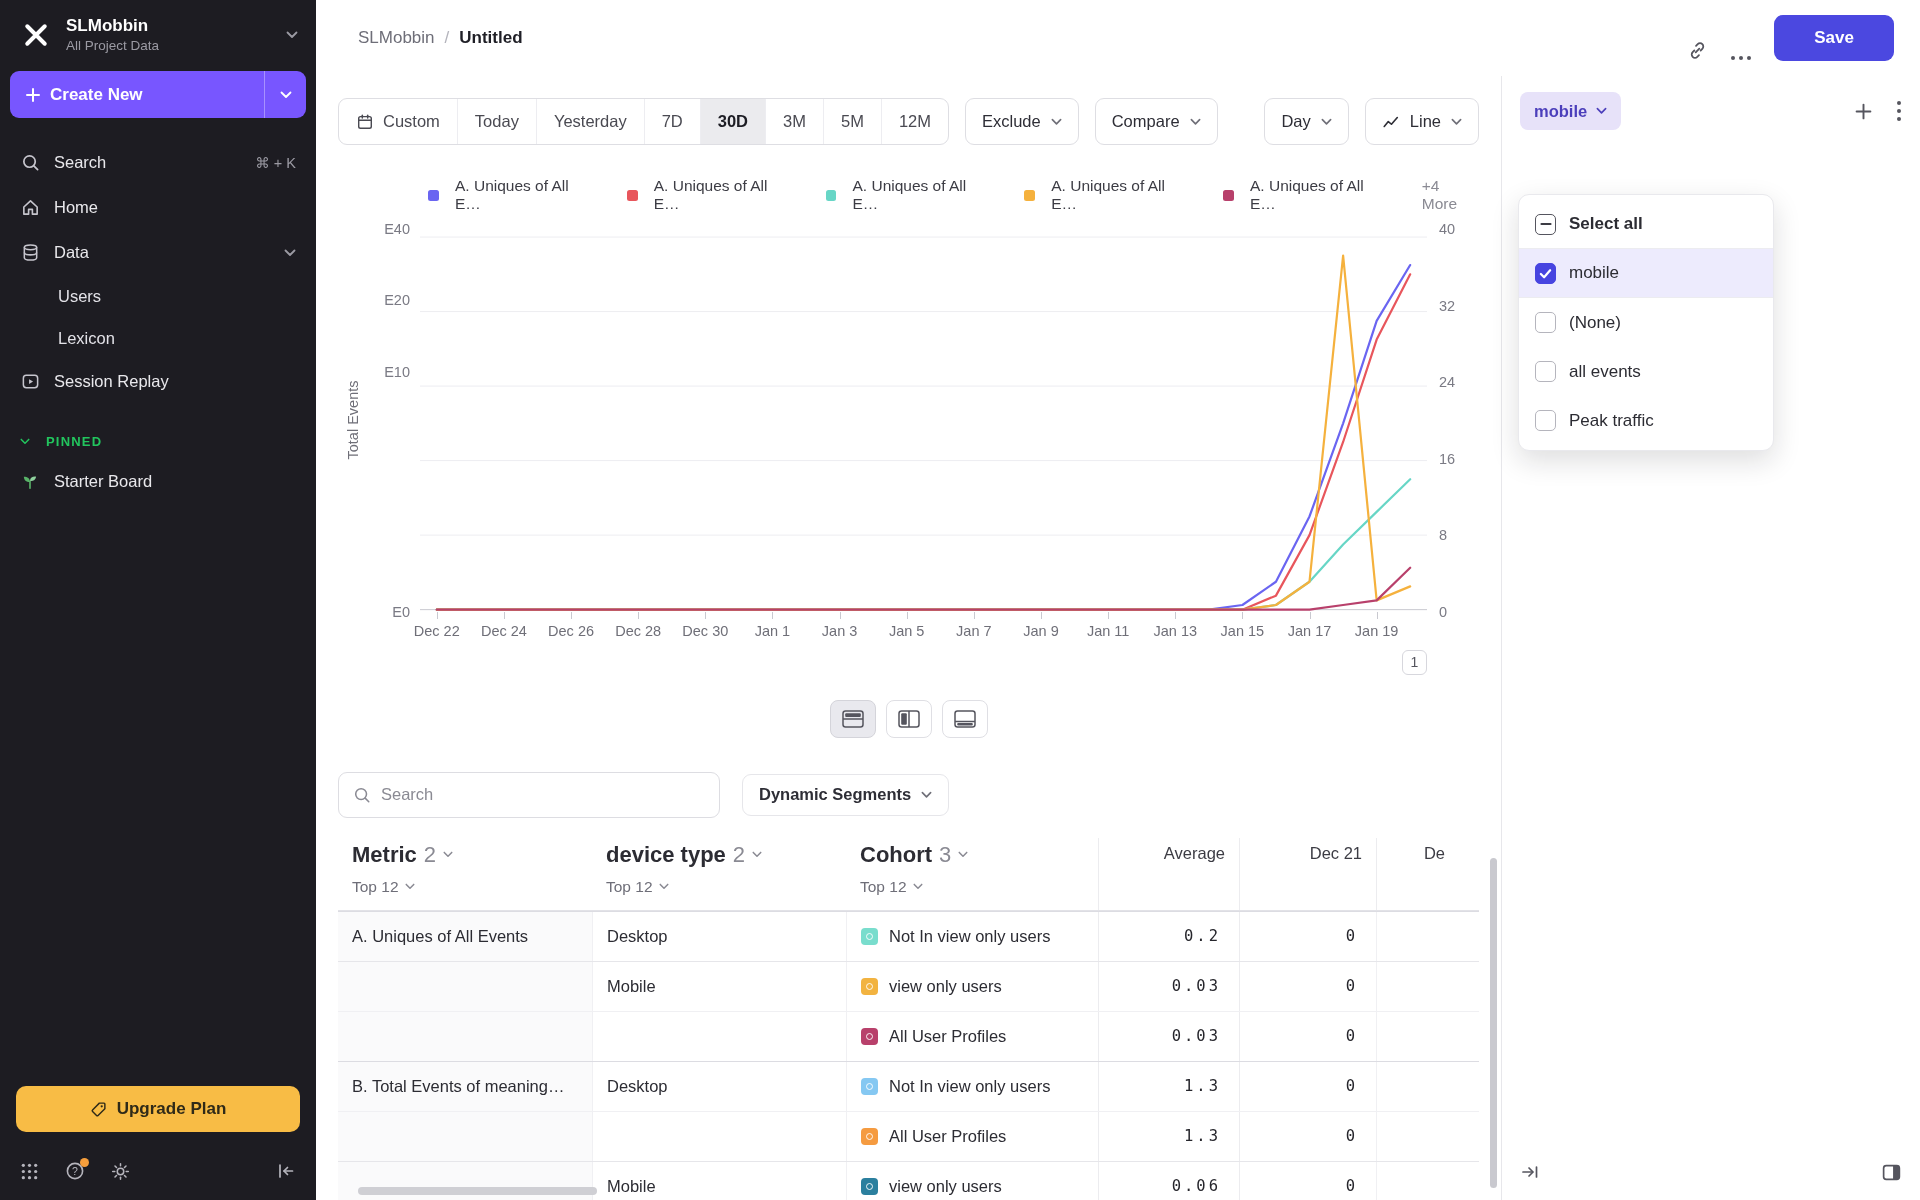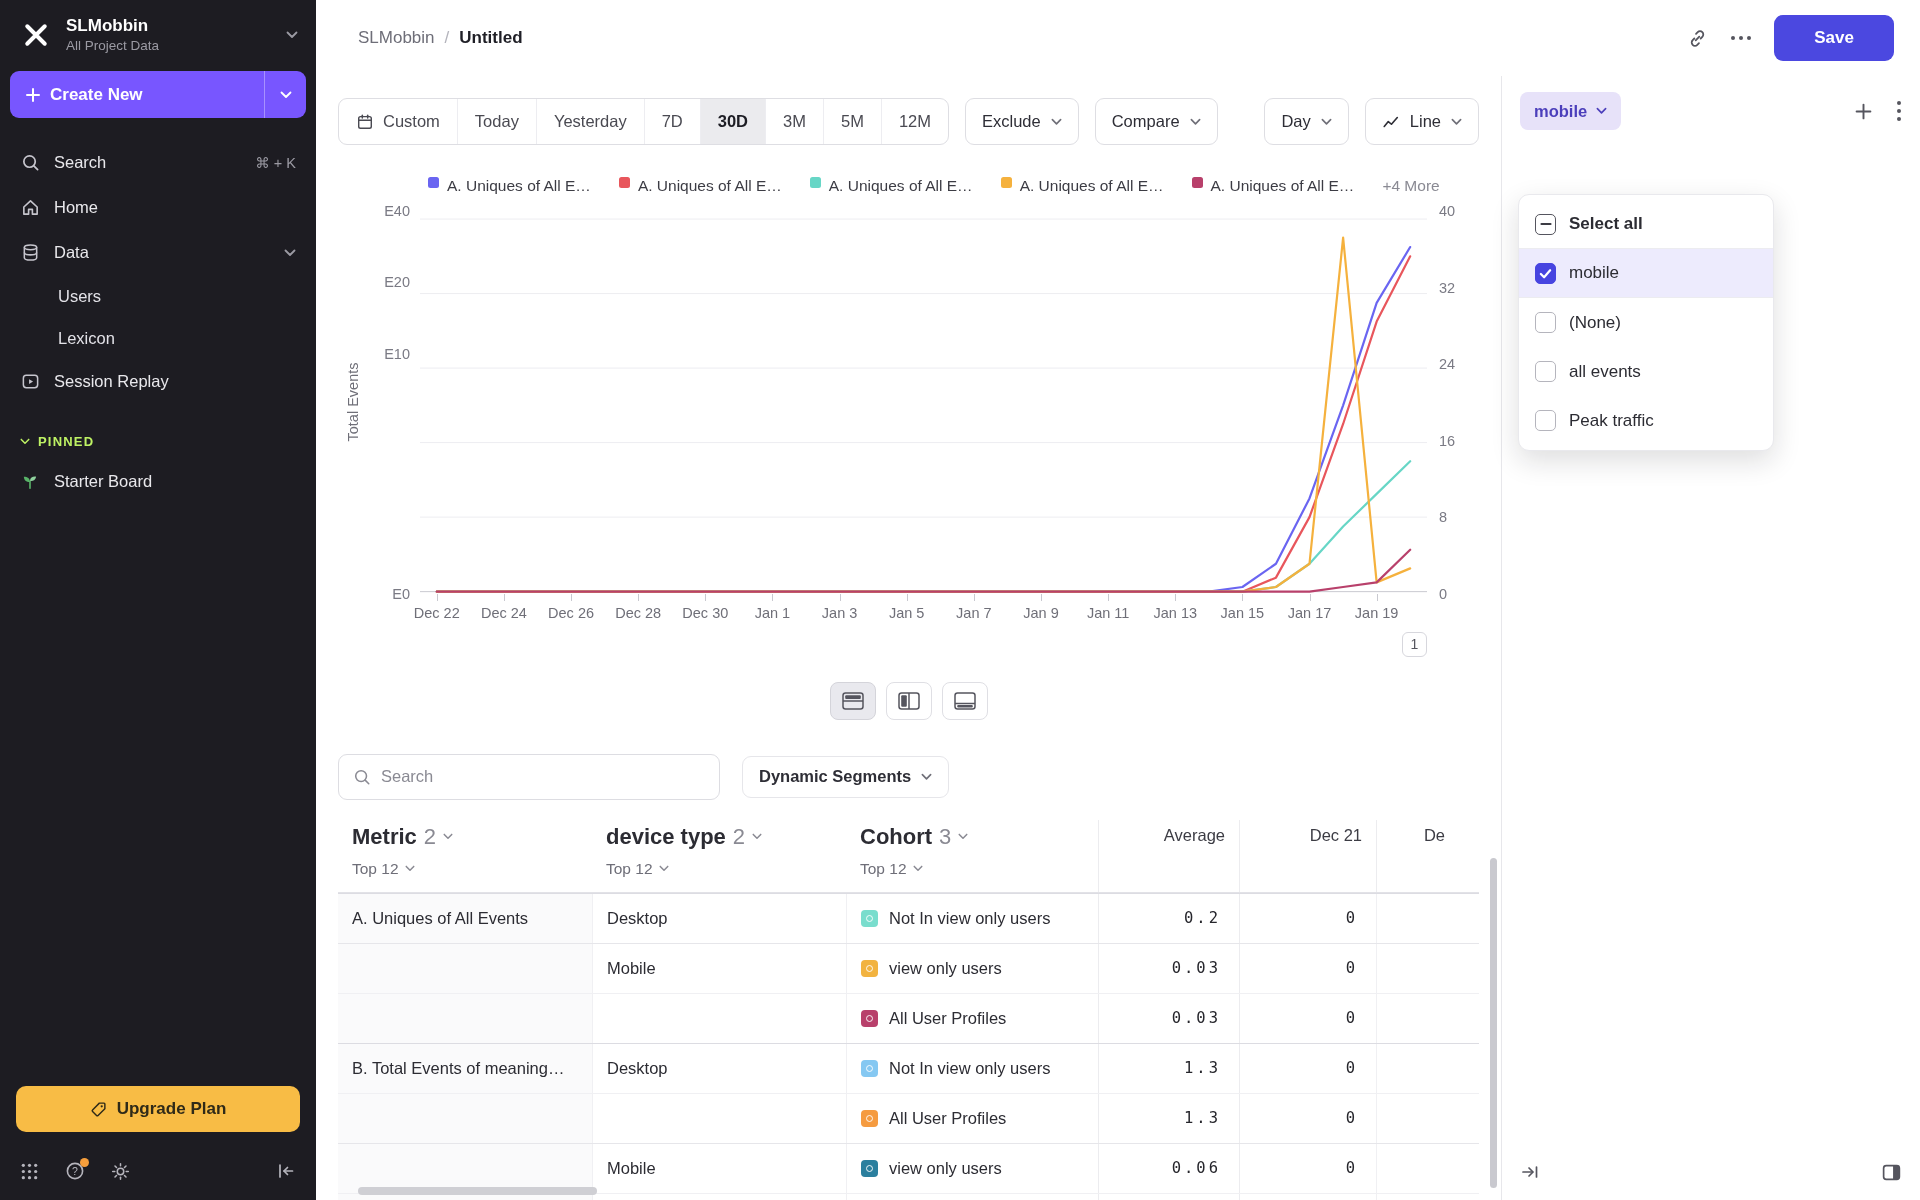--- a/index.html
+++ b/index.html
@@ -22,58 +22,58 @@
   .ws-chev{color:#9b9aa3}
   .create-new{margin:4px 10px 22px;height:47px;border-radius:9px;background:#7856ff;color:#fff;
     display:flex;align-items:center;font-weight:700;font-size:17px}
   .cn-main{flex:1;display:flex;align-items:center;gap:10px;padding:0 16px}
   .cn-chev{width:42px;height:100%;display:flex;align-items:center;justify-content:center;
     border-left:1px solid rgba(255,255,255,.35)}
   .nav-item{display:flex;align-items:center;gap:14px;height:45px;padding:0 20px;font-size:16.5px;color:#e9e8ec}
   .nav-item .nico{color:#c6c5cd;width:20px;display:flex;justify-content:center}
   .nav-right{margin-left:auto;color:#9b9aa3;font-size:14.5px;display:flex;align-items:center;gap:6px}
   .sub-item{display:flex;align-items:center;height:42px;padding-left:58px;font-size:16.5px;color:#e3e2e8}
-  .pinned-hdr{display:flex;align-items:center;gap:8px;padding:30px 20px 10px;color:#bef264;
+  .pinned-hdr{display:flex;align-items:center;gap:16px;padding:30px 20px 10px;color:#22c55e;
     font-size:13px;letter-spacing:1.2px;font-weight:700}
   .sb-spacer{flex:1}
   .upgrade{margin:0 16px 10px;height:46px;border-radius:10px;background:#f8bc45;color:#2f2a18;
     display:flex;align-items:center;justify-content:center;gap:10px;font-weight:700;font-size:17px}
   .sb-footer{display:flex;align-items:center;gap:26px;height:58px;padding:0 20px;color:#b6b5bd}
   .fico{position:relative;display:flex}
   .badge-dot{position:absolute;top:-3px;right:-4px;width:9px;height:9px;border-radius:50%;background:#f59e3c}
   .fico.collapse{margin-left:auto}
 
   
   .body-col{flex:1;min-width:0;display:flex;flex-direction:column}
   .topbar{height:76px;flex-shrink:0;display:flex;align-items:center;padding:0 26px 0 42px}
   .breadcrumb{display:flex;align-items:center;gap:10px;font-size:17px}
   .bc-root{color:#6e6e78}
   .bc-sep{color:#b4b4bc}
   .bc-cur{color:#1f1f26;font-weight:600}
-  .top-actions{margin-left:auto;display:flex;align-items:center;gap:22px}
+  .top-actions{margin-left:auto;display:flex;align-items:flex-end;gap:22px}
   .icon-btn{color:#55555e;display:flex;align-items:center;justify-content:center}
   .ellipsis{font-size:24px;color:#55555e;line-height:1}
   .save-btn{width:120px;height:46px;border-radius:9px;background:#4b48e0;color:#fff;font-weight:700;font-size:17px}
 
   .content-row{flex:1;display:flex;min-height:0}
 
   
   .main{flex:1;min-width:0;padding:22px 22px 0;position:relative;display:flex;flex-direction:column}
   .toolbar{display:flex;align-items:center;gap:16px}
   .seg-group{display:flex;align-items:stretch;height:47px;border:1px solid #dedee3;border-radius:9px;overflow:hidden}
   .seg{display:flex;align-items:center;gap:9px;padding:0 17px;font-size:16.5px;color:#4a4a52;border-left:1px solid #ededf1}
   .seg:first-child{border-left:none}
   .seg.sel{background:#ebebee;color:#1d1d24;font-weight:700}
   .tb-btn{display:flex;align-items:center;gap:10px;height:47px;border:1px solid #dedee3;border-radius:9px;
     padding:0 16px;font-size:16.5px;color:#2e2e36;background:#fff}
   .tb-btn .chev{color:#6f6f78}
   .push{margin-left:auto}
 
   .legend{display:flex;align-items:center;gap:28px;margin:32px 0 0 90px;font-size:15.5px;color:#3c3c44}
-  .lg-item{display:flex;align-items:flex-start;gap:8px}
+  .lg-item{display:flex;align-items:center;gap:16px}
   .lg-sq{width:11px;height:11px;border-radius:2.5px}
   .lg-more{color:#8a8a93}
 
   .chart-area{display:flex;margin-top:16px;height:383px;position:relative;margin-bottom:88px}
   .ylab{width:30px;position:relative}
   .ylab span{position:absolute;top:50%;left:50%;transform:translate(-50%,-50%) rotate(-90deg);
     white-space:nowrap;font-size:14.5px;color:#6f6f78}
   .ycol{width:52px;position:relative;font-size:14.5px;color:#7a7a84}
   .ycol .yv{position:absolute;right:10px;transform:translateY(-50%)}
   .ycol.right .yv{right:auto;left:12px}

